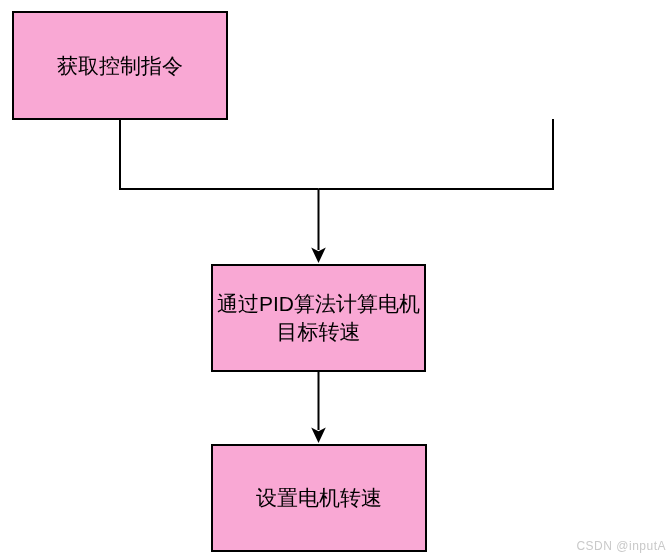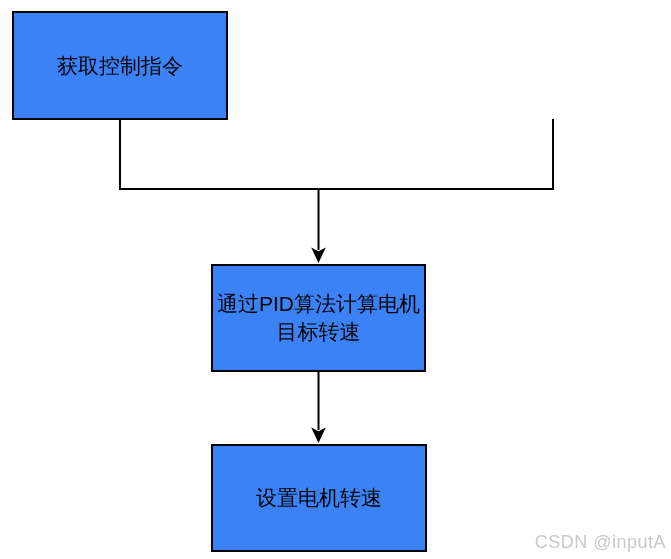--- a/index.html
+++ b/index.html
@@ -29,39 +29,39 @@
     fill: none;
   }
   .arrowhead {
     fill: #000000;
     stroke: none;
   }
   .node {
     position: absolute;
     box-sizing: border-box;
     border: 2px solid #000000;
-    background: #3b82f6;
+    background: #f9a8d4;
     display: flex;
     align-items: center;
     justify-content: center;
     text-align: center;
     color: #000000;
     font-size: 21px;
     line-height: 1.32;
     white-space: pre-line;
   }
   .node-1 { left: 12px;  top: 11px;  width: 216px; height: 109px; }
   .node-2 { left: 445px; top: 10px;  width: 215px; height: 109px; }
   .node-3 { left: 211px; top: 264px; width: 215px; height: 108px; }
   .node-4 { left: 211px; top: 444px; width: 216px; height: 108px; }
   .watermark {
     position: absolute;
     right: 5px;
     bottom: 6px;
-    font-size: 18px;
+    font-size: 12px;
     color: #c9c9c9;
     letter-spacing: 0.5px;
     user-select: none;
   }
 </style>
 </head>
 <body>
 
 <div class="canvas">
 

